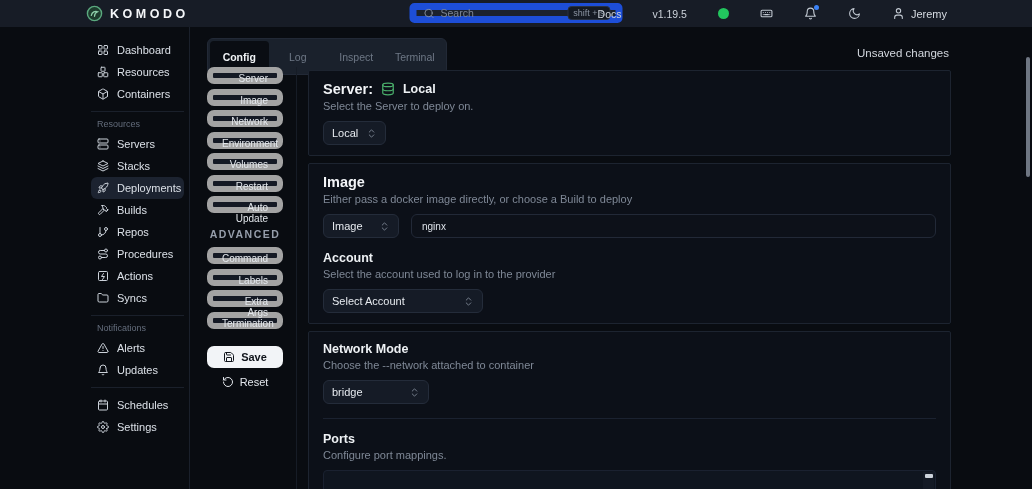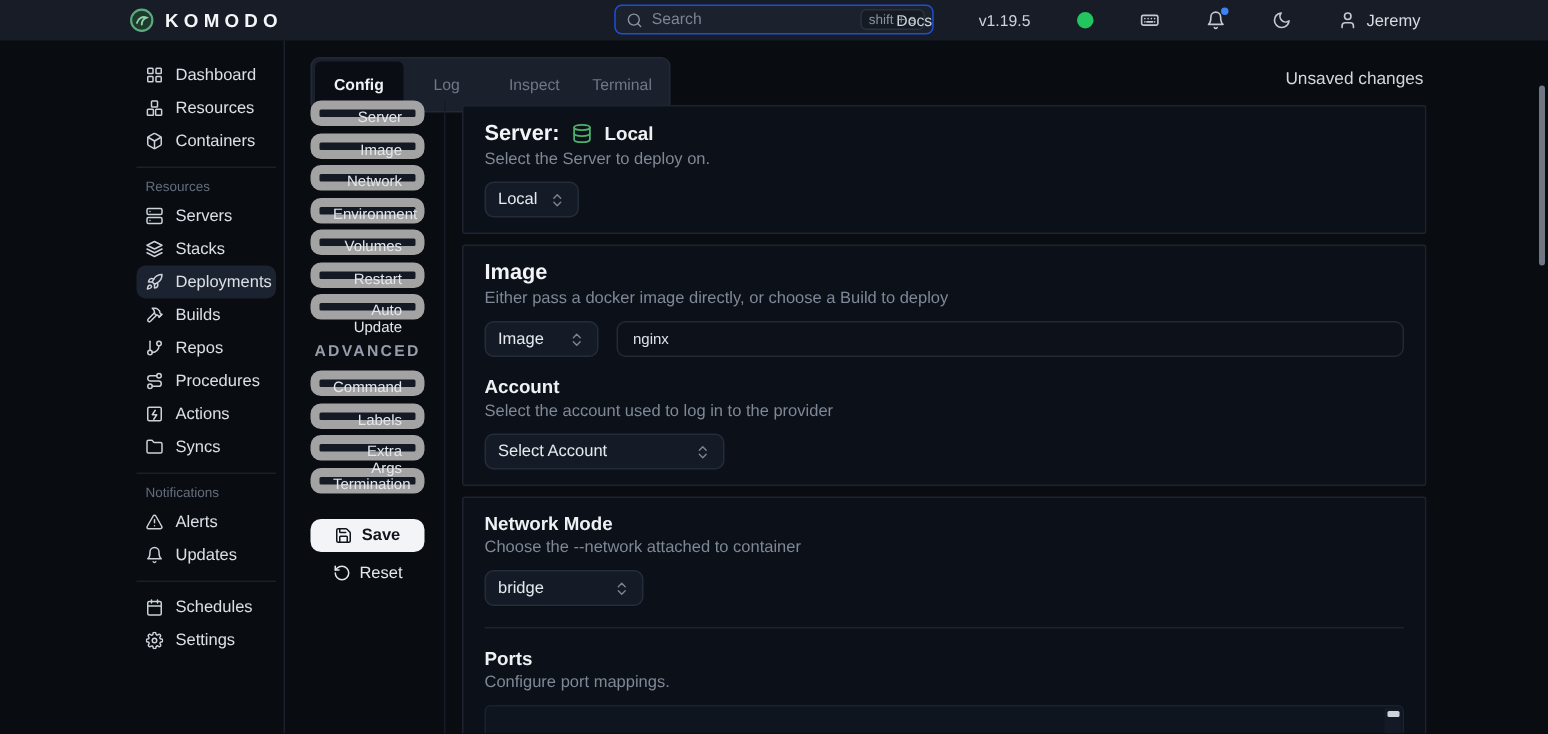--- a/index.html
+++ b/index.html
@@ -8,21 +8,21 @@
   svg { display:block; }
   button { font-family:Liberation Sans, sans-serif; cursor:pointer; }
   input { font-family:"Liberation Sans",sans-serif; }
 
   
   .topbar { position:absolute; top:0; left:0; width:1032px; height:27px; background:#171c26; }
   .logo { position:absolute; left:86px; top:0; height:27px; display:flex; align-items:center; gap:7px; }
   .logo svg { width:17px; height:17px; }
   .logo-text { font-size:12.5px; font-weight:700; letter-spacing:3.5px; color:#f4f6f9; }
   .search { position:absolute; left:50%; transform:translateX(-50%); top:3px; width:213px; height:20px;
-            background:#1c222d; border:1px solid #1d4ed8; border-radius:5px; display:flex; align-items:center;
+            background:#1c222d; border:7px solid #1d4ed8; border-radius:5px; display:flex; align-items:center;
             padding:0 5px 0 7px; gap:6px; }
   .search .s-icon { width:11px; height:11px; color:#8a93a1; flex:none; }
   .search input { flex:1; min-width:0; background:transparent; border:none; outline:none; color:#cfd5dd; font-size:10.5px; }
   .search input::placeholder { color:#7c8594; }
   .kbd { font-size:9px; color:#8a93a1; background:#151a23; border:1px solid #2a3140; border-radius:4px; padding:1px 5px; white-space:nowrap; }
   .topbar-right { position:absolute; right:85px; top:0; height:27px; display:flex; align-items:center; gap:31px; }
   .tb-link { color:#ccd2da; font-size:10.5px; }
   .status-dot { width:11px; height:11px; border-radius:50%; }
   .tb-icon { width:13px; height:13px; color:#c2c9d2; }
   .bell-wrap { position:relative; }

